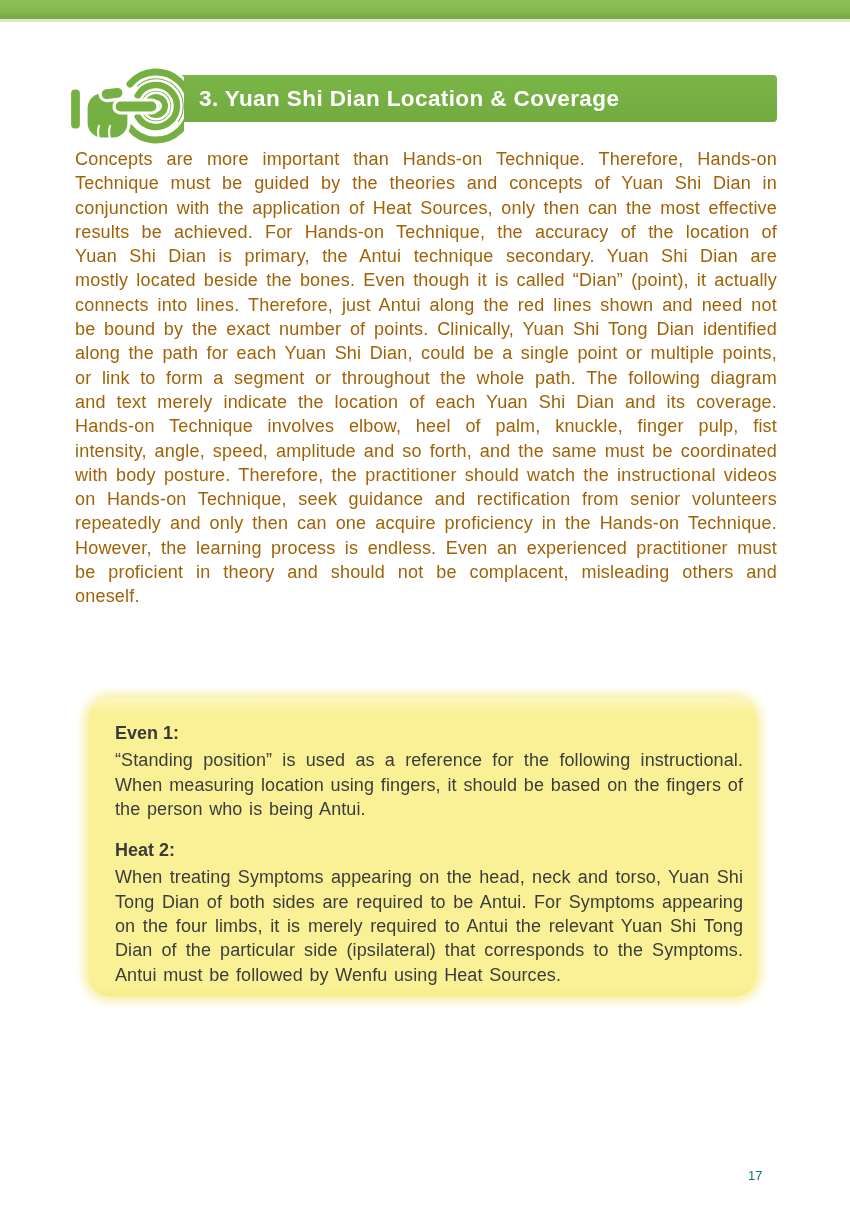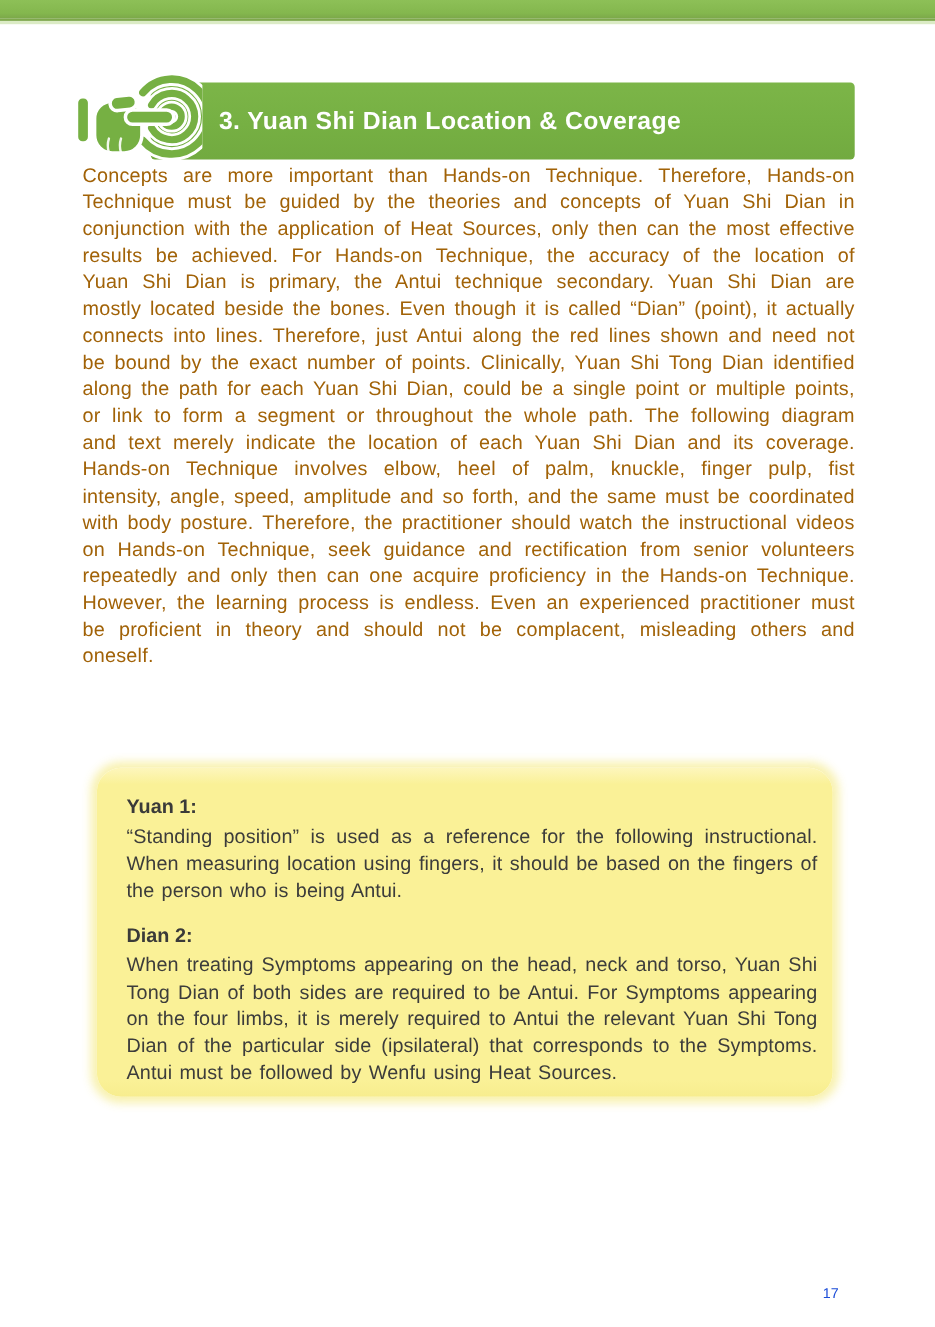--- a/index.html
+++ b/index.html
@@ -16,21 +16,21 @@
   }
   
   .top-strip {
     position: absolute; left: 0; top: 0; right: 0; height: 19px;
     background: linear-gradient(180deg, #8dc057 0%, #84b74e 70%, #7ba749 100%);
     border-bottom: 2px solid #7fa84d;
     box-shadow: 0 3px 0 rgba(190, 219, 150, 0.55);
   }
   
   .banner {
-    position: absolute; left: 137px; top: 75px; width: 640px; height: 70px;
+    position: absolute; left: 137px; top: 75px; width: 640px; height: 47px;
     background: linear-gradient(180deg, #7cb548 0%, #76b043 55%, #72aa40 100%);
     border-radius: 4px;
     display: flex; align-items: center;
     z-index: 1;
   }
   .banner .title {
     padding-left: 62px;
     color: #ffffff;
     font-size: 22.5px;
     font-weight: bold;
@@ -68,21 +68,21 @@
   }
   .note-text {
     font-size: 18px; line-height: 24.3px; color: #3c3c3b;
     text-align: justify;
     text-align-last: left;
     letter-spacing: 0.1px;
     word-spacing: 1.5px;
   }
   .page-number {
     position: absolute; left: 748px; top: 1168px;
-    font-size: 13px; color: #1d4ed8;
+    font-size: 13px; color: #0f766e;
   }
 </style>
 </head>
 <body>
 
 <div class="page">
 
   <div class="top-strip"></div>
 
   <svg class="header-icon" viewBox="0 0 118 90" xmlns="http://www.w3.org/2000/svg" aria-hidden="true">
@@ -113,24 +113,24 @@
   </svg>
 
   <div class="banner">
     <span class="title">3. Yuan Shi Dian Location &amp; Coverage</span>
   </div>
 
   <p class="body-text">Concepts are more important than Hands-on Technique. Therefore, Hands-on Technique must be guided by the theories and concepts of Yuan Shi Dian in conjunction with the application of Heat Sources, only then can the most effective results be achieved. For Hands-on Technique, the accuracy of the location of Yuan Shi Dian is primary, the Antui technique secondary. Yuan Shi Dian are mostly located beside the bones. Even though it is called “Dian” (point), it actually connects into lines. Therefore, just Antui along the red lines shown and need not be bound by the exact number of points. Clinically, Yuan Shi Tong Dian identified along the path for each Yuan Shi Dian, could be a single point or multiple points, or link to form a segment or throughout the whole path. The following diagram and text merely indicate the location of each Yuan Shi Dian and its coverage. Hands-on Technique involves elbow, heel of palm, knuckle, finger pulp, fist intensity, angle, speed, amplitude and so forth, and the same must be coordinated with body posture. Therefore, the practitioner should watch the instructional videos on Hands-on Technique, seek guidance and rectification from senior volunteers repeatedly and only then can one acquire proficiency in the Hands-on Technique. However, the learning process is endless. Even an experienced practitioner must be proficient in theory and should not be complacent, misleading others and oneself.</p>
 
   <div class="note-box">
     <div class="note">
-      <div class="note-label">Yuan 1:</div>
+      <div class="note-label">Even 1:</div>
       <div class="note-text">“Standing position” is used as a reference for the following instructional. When measuring location using fingers, it should be based on the fingers of the person who is being Antui.</div>
     </div>
     <div class="note">
-      <div class="note-label">Dian 2:</div>
+      <div class="note-label">Heat 2:</div>
       <div class="note-text">When treating Symptoms appearing on the head, neck and torso, Yuan Shi Tong Dian of both sides are required to be Antui.  For Symptoms appearing on the four limbs, it is merely required to Antui the relevant Yuan Shi Tong Dian of the particular side (ipsilateral) that corresponds to the Symptoms. Antui must be followed by Wenfu using Heat Sources.</div>
     </div>
   </div>
 
   <div class="page-number">17</div>
 
 </div>
 
 </body></html>

